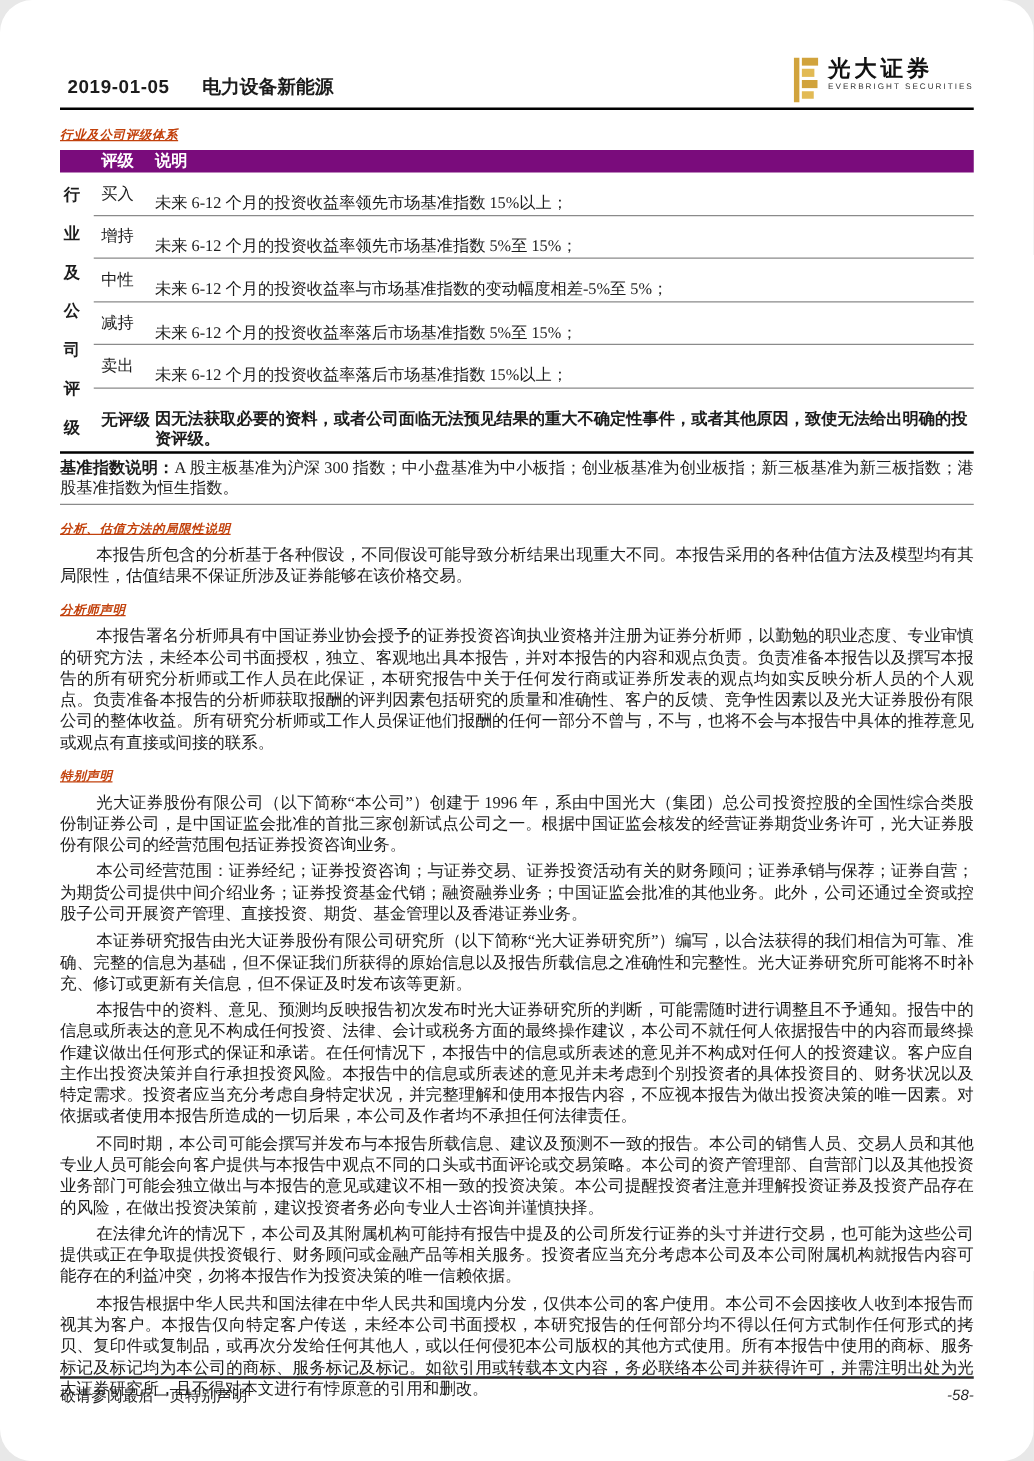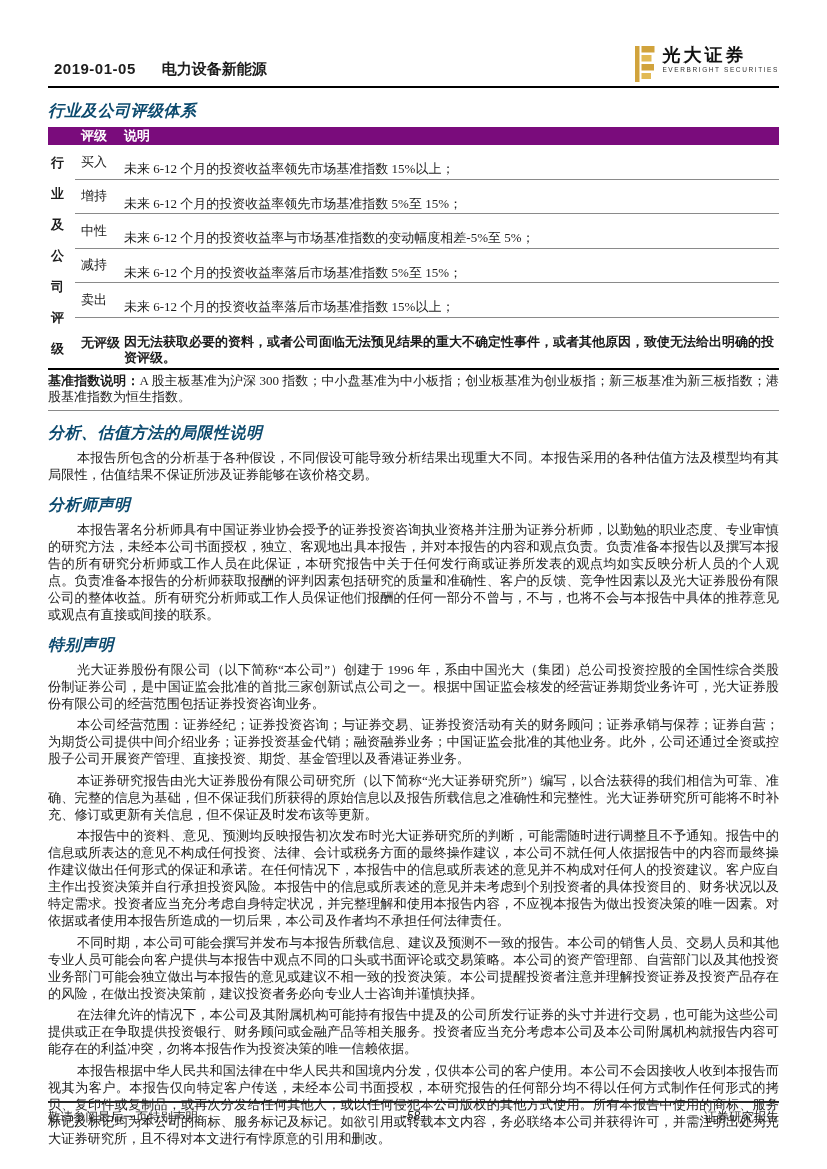--- a/index.html
+++ b/index.html
@@ -1,37 +1,37 @@
 <!DOCTYPE html>
 <html><head>
 <meta charset="utf-8">
 <style>
   html,body { margin:0; padding:0; background:#e8e8e8; }
   .page {
     position:relative; width:827px; height:1169px; margin:0 auto;
     background:#ffffff; overflow:hidden;
-    font-family:"Liberation Serif","DejaVu Serif",serif; color:#1c1c1c;
+    font-family:"Liberation Serif","DejaVu Serif",serif; color:#1c1c1c;border-radius:26px;
   }
   .content { position:absolute; left:48px; top:0; width:731px; }
 
   
   .hdr { position:relative; height:86px; border-bottom:2.5px solid #000; }
   .hdr-left { position:absolute; left:6px; bottom:7px; display:flex; align-items:baseline;
               font-family:"Liberation Sans","DejaVu Sans",sans-serif; }
   .hdr-date { font-size:15px; font-weight:bold; letter-spacing:0.5px; }
   .hdr-cat  { font-size:15px; font-weight:bold; margin-left:26px; }
   .logo { position:absolute; right:0; bottom:4px; display:flex; align-items:flex-start; }
   .logo-icon { margin-right:7px; margin-top:2px; }
   .logo-cn { font-size:18px; font-weight:bold; letter-spacing:3px; line-height:22px; color:#111; }
   .logo-en { font-size:6.5px; letter-spacing:1.6px; color:#333;
              font-family:"Liberation Sans","DejaVu Sans",sans-serif; white-space:nowrap; }
 
   
-  .sec-h { color:#0c4a6e; font-size:16px; font-weight:bold; font-style:italic;
-           margin:12px 0 5px; letter-spacing:0.5px; }
+  .sec-h { color:#c2410c; font-size:10px; font-weight:bold; font-style:italic;
+           margin:12px 0 5px; letter-spacing:0.5px;text-decoration:underline; }
   .sec-h.first { margin-top:13px; }
 
   
   .rtable { margin-top:4px; }
   .thead { display:flex; background:#7A0C7C; color:#fff; font-weight:bold;
            font-size:13px; height:18px; line-height:18px;font-family:Liberation Serif, serif; }
   .cc1 { width:27px; flex:none; }
   .cc2 { width:40px; flex:none; padding-left:6px; }
   .cc3 { flex:1; padding-left:3px; }
   .tbody { display:flex; }
@@ -148,15 +148,14 @@
     <p class="para">本报告中的资料、意见、预测均反映报告初次发布时光大证券研究所的判断，可能需随时进行调整且不予通知。报告中的信息或所表达的意见不构成任何投资、法律、会计或税务方面的最终操作建议，本公司不就任何人依据报告中的内容而最终操作建议做出任何形式的保证和承诺。在任何情况下，本报告中的信息或所表述的意见并不构成对任何人的投资建议。客户应自主作出投资决策并自行承担投资风险。本报告中的信息或所表述的意见并未考虑到个别投资者的具体投资目的、财务状况以及特定需求。投资者应当充分考虑自身特定状况，并完整理解和使用本报告内容，不应视本报告为做出投资决策的唯一因素。对依据或者使用本报告所造成的一切后果，本公司及作者均不承担任何法律责任。</p>
     <p class="para">不同时期，本公司可能会撰写并发布与本报告所载信息、建议及预测不一致的报告。本公司的销售人员、交易人员和其他专业人员可能会向客户提供与本报告中观点不同的口头或书面评论或交易策略。本公司的资产管理部、自营部门以及其他投资业务部门可能会独立做出与本报告的意见或建议不相一致的投资决策。本公司提醒投资者注意并理解投资证券及投资产品存在的风险，在做出投资决策前，建议投资者务必向专业人士咨询并谨慎抉择。</p>
     <p class="para">在法律允许的情况下，本公司及其附属机构可能持有报告中提及的公司所发行证券的头寸并进行交易，也可能为这些公司提供或正在争取提供投资银行、财务顾问或金融产品等相关服务。投资者应当充分考虑本公司及本公司附属机构就报告内容可能存在的利益冲突，勿将本报告作为投资决策的唯一信赖依据。</p>
     <p class="para">本报告根据中华人民共和国法律在中华人民共和国境内分发，仅供本公司的客户使用。本公司不会因接收人收到本报告而视其为客户。本报告仅向特定客户传送，未经本公司书面授权，本研究报告的任何部分均不得以任何方式制作任何形式的拷贝、复印件或复制品，或再次分发给任何其他人，或以任何侵犯本公司版权的其他方式使用。所有本报告中使用的商标、服务标记及标记均为本公司的商标、服务标记及标记。如欲引用或转载本文内容，务必联络本公司并获得许可，并需注明出处为光大证券研究所，且不得对本文进行有悖原意的引用和删改。</p>
 
   </div>
 
   <div class="foot">
     <span class="fl">敬请参阅最后一页特别声明</span>
     <span class="fc">-58-</span>
-    <span class="fr">证券研究报告</span>
   </div>
 </div>
 
 </body></html>

